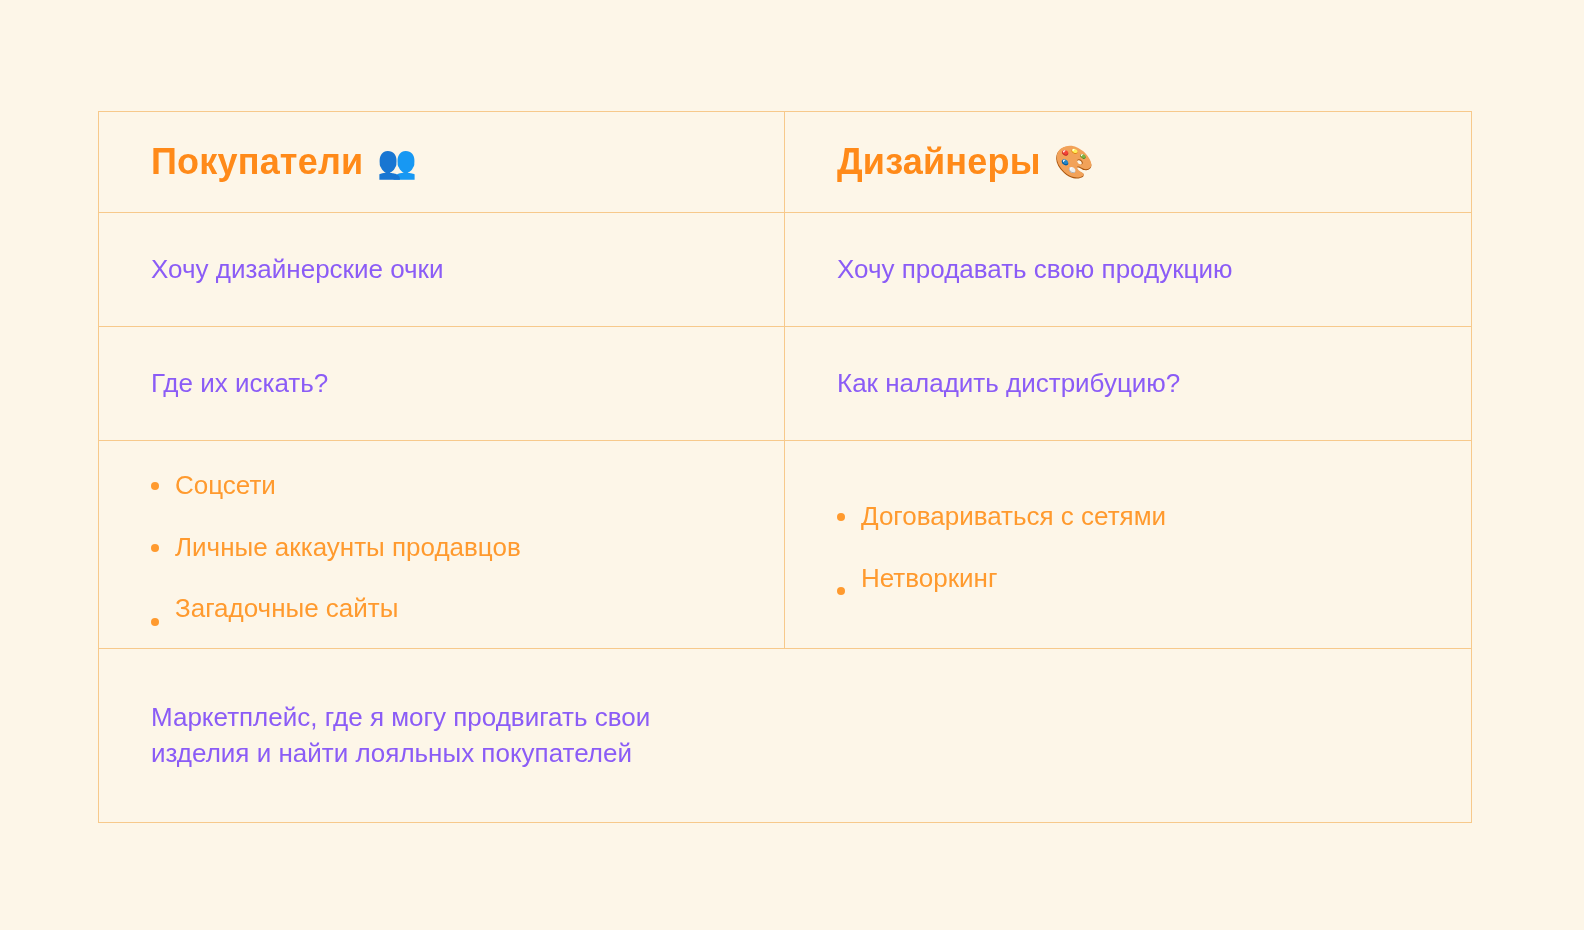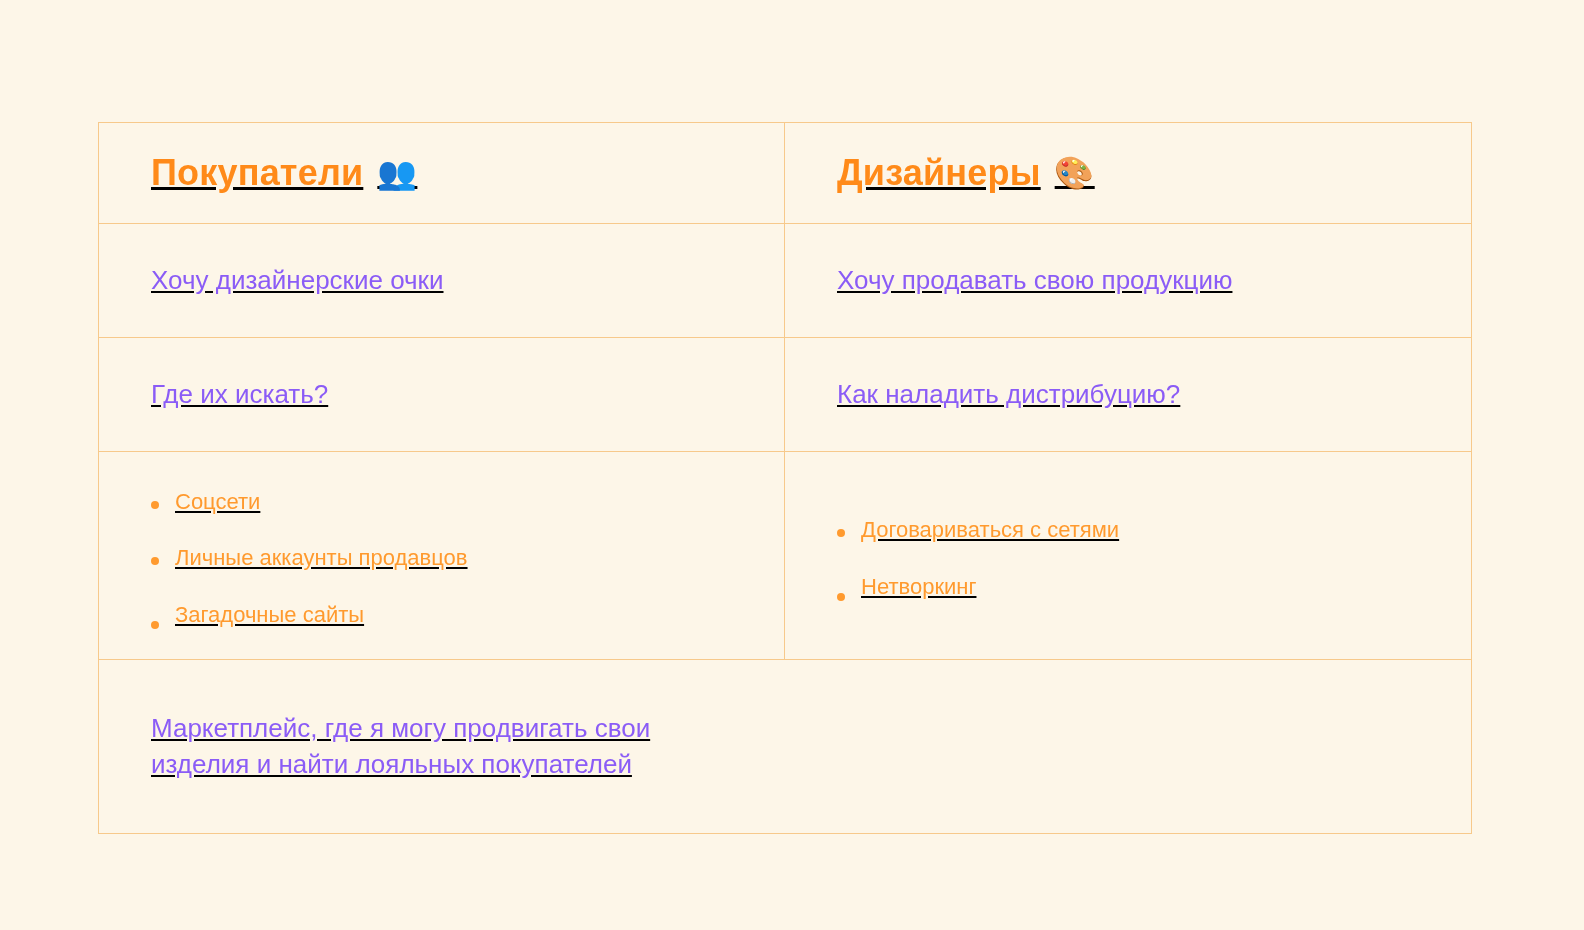--- a/index.html
+++ b/index.html
@@ -15,30 +15,29 @@
   }
   .canvas {
     position: relative;
     width: 1584px;
     height: 930px;
     background: #FDF6E8;
   }
   .table {
     position: absolute;
     left: 98px;
-    top: 122px;
+    top: 111px;
     width: 1374px;
     display: flex;
     flex-direction: column;
     border-top: 1px solid #F7C98B;
     border-left: 1px solid #F7C98B;
     border-right: 1px solid #F7C98B;
     border-bottom: 1px solid #F7C98B;
     box-sizing: border-box;
-    text-decoration: underline;
   }
   .row {
     display: flex;
     width: 100%;
     box-sizing: border-box;
     border-bottom: 1px solid #F7C98B;
   }
   .row:last-child {
     border-bottom: none;
   }
@@ -83,21 +82,21 @@
     height: 207px;
     justify-content: center;
     padding-top: 6px;
   }
   ul.bullets {
     list-style: none;
     margin: 0;
     padding: 0;
   }
   ul.bullets li {
-    font-size: 22px;
+    font-size: 26px;
     color: #FF9A2E;
     font-weight: 500;
     line-height: 1.3;
     margin-bottom: 28px;
     display: flex;
     align-items: flex-start;
     gap: 16px;
   }
   ul.bullets li:last-child {
     margin-bottom: 0;

